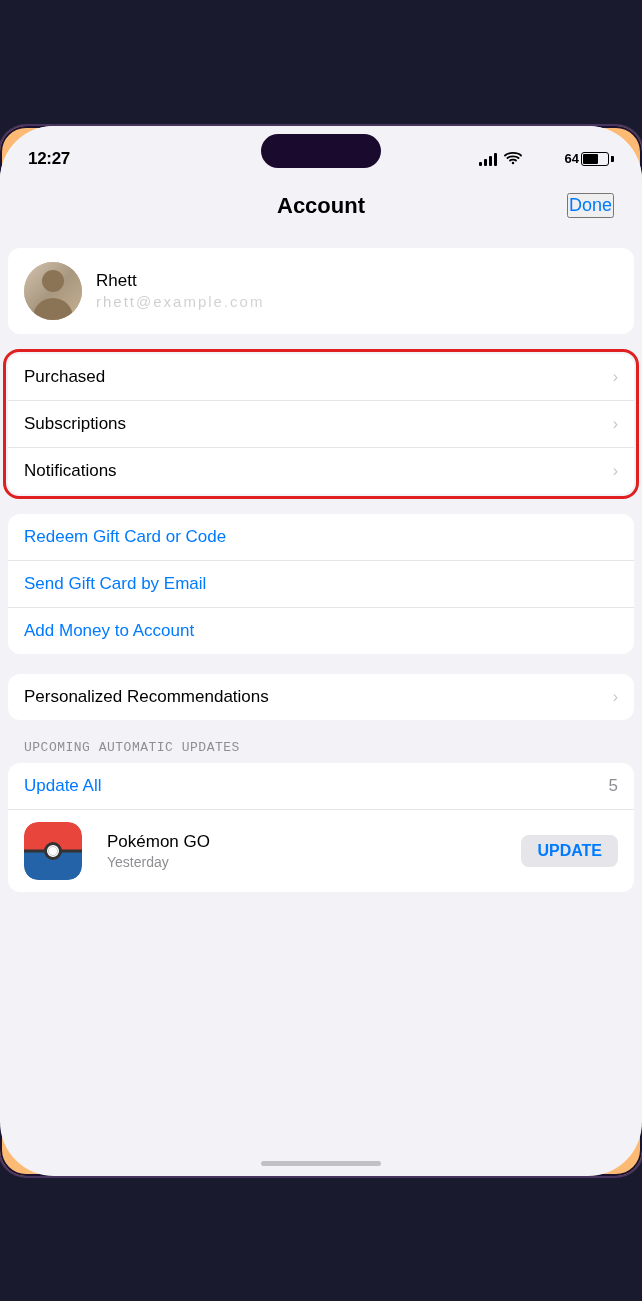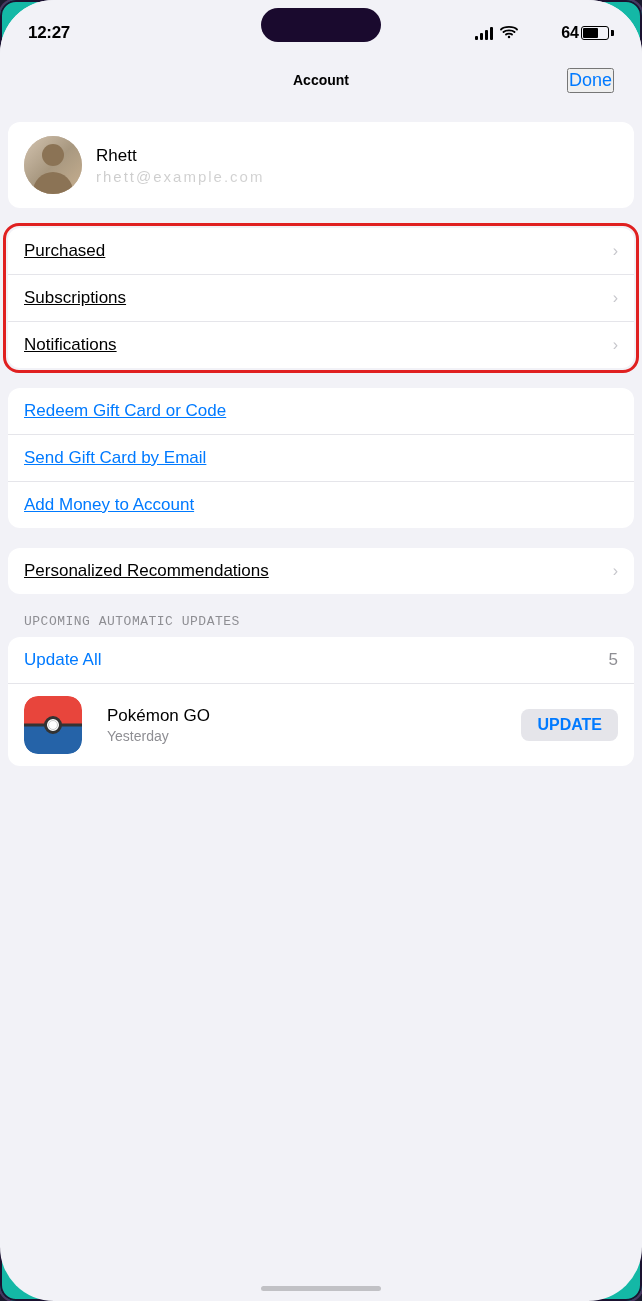--- a/index.html
+++ b/index.html
@@ -8,23 +8,23 @@
       background: #1a1a2e;
       display: flex;
       justify-content: center;
       align-items: center;
       min-height: 100vh;
       font-family: -apple-system, BlinkMacSystemFont, 'SF Pro Display', 'Helvetica Neue', sans-serif;
     }
 
     .phone-frame {
       width: 642px;
-      height: 1301px;
-      background: #14b8a6;
-      border-radius: 16px;
+      height: 1050px;
+      background: #fdba74;
+      border-radius: 26px;
       position: relative;
       overflow: hidden;
       box-shadow: 0 0 0 2px #4a3560, inset 0 0 0 2px #1a1230;
     }
 
     .phone-screen {
       position: absolute;
       top: 0;
       left: 0;
       right: 0;
@@ -95,21 +95,21 @@
     }
 
     .battery-tip {
       width: 3px;
       height: 6px;
       background: #000;
       border-radius: 0 1px 1px 0;
     }
 
     .battery-percent {
-      font-size: 16px;
+      font-size: 13px;
       font-weight: 600;
       color: #000;
       padding-left: 36px;
     }
 
     
     .camera-notch {
       position: absolute;
       top: 8px;
       left: 50%;
@@ -126,21 +126,21 @@
       background: #f2f2f7;
       height: 52px;
       display: flex;
       align-items: center;
       justify-content: space-between;
       padding: 0 28px;
       border-bottom: none;
     }
 
     .nav-title {
-      font-size: 14px;
+      font-size: 22px;
       font-weight: 600;
       color: #000;
       position: absolute;
       left: 50%;
       transform: translateX(-50%);
     }
 
     .nav-done {
       font-size: 18px;
       font-weight: 400;
@@ -251,21 +251,20 @@
       min-height: 44px;
     }
 
     .list-item:last-child {
       border-bottom: none;
     }
 
     .list-item-text {
       font-size: 17px;
       color: #000;
-      text-decoration: underline;
     }
 
     .list-item-text.blue {
       color: #007aff;
     }
 
     .chevron {
       color: #c7c7cc;
       font-size: 16px;
       font-weight: 400;

